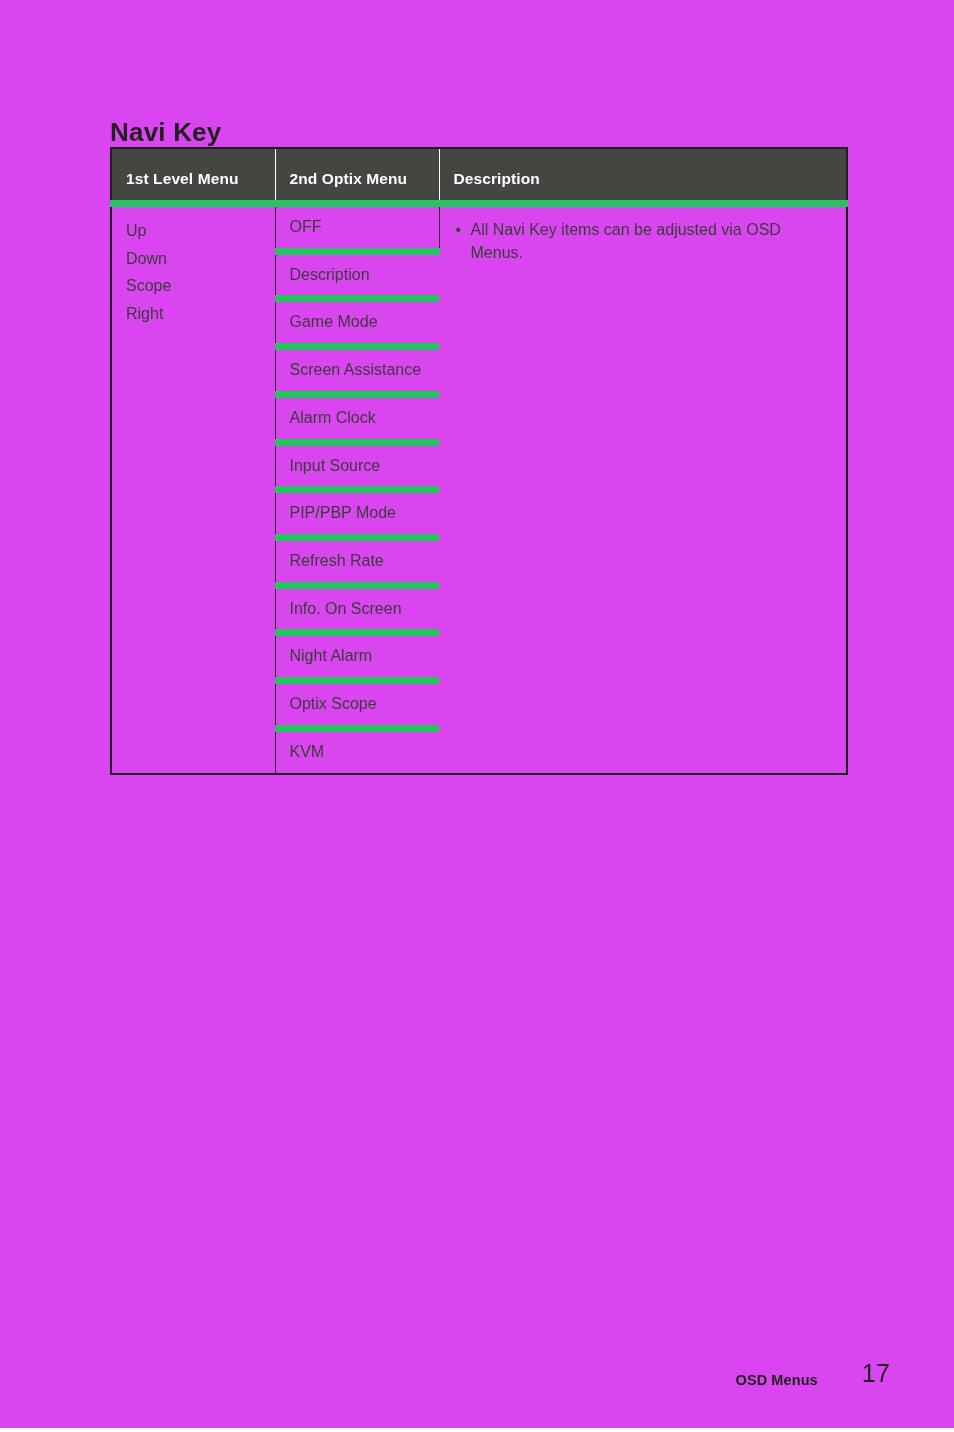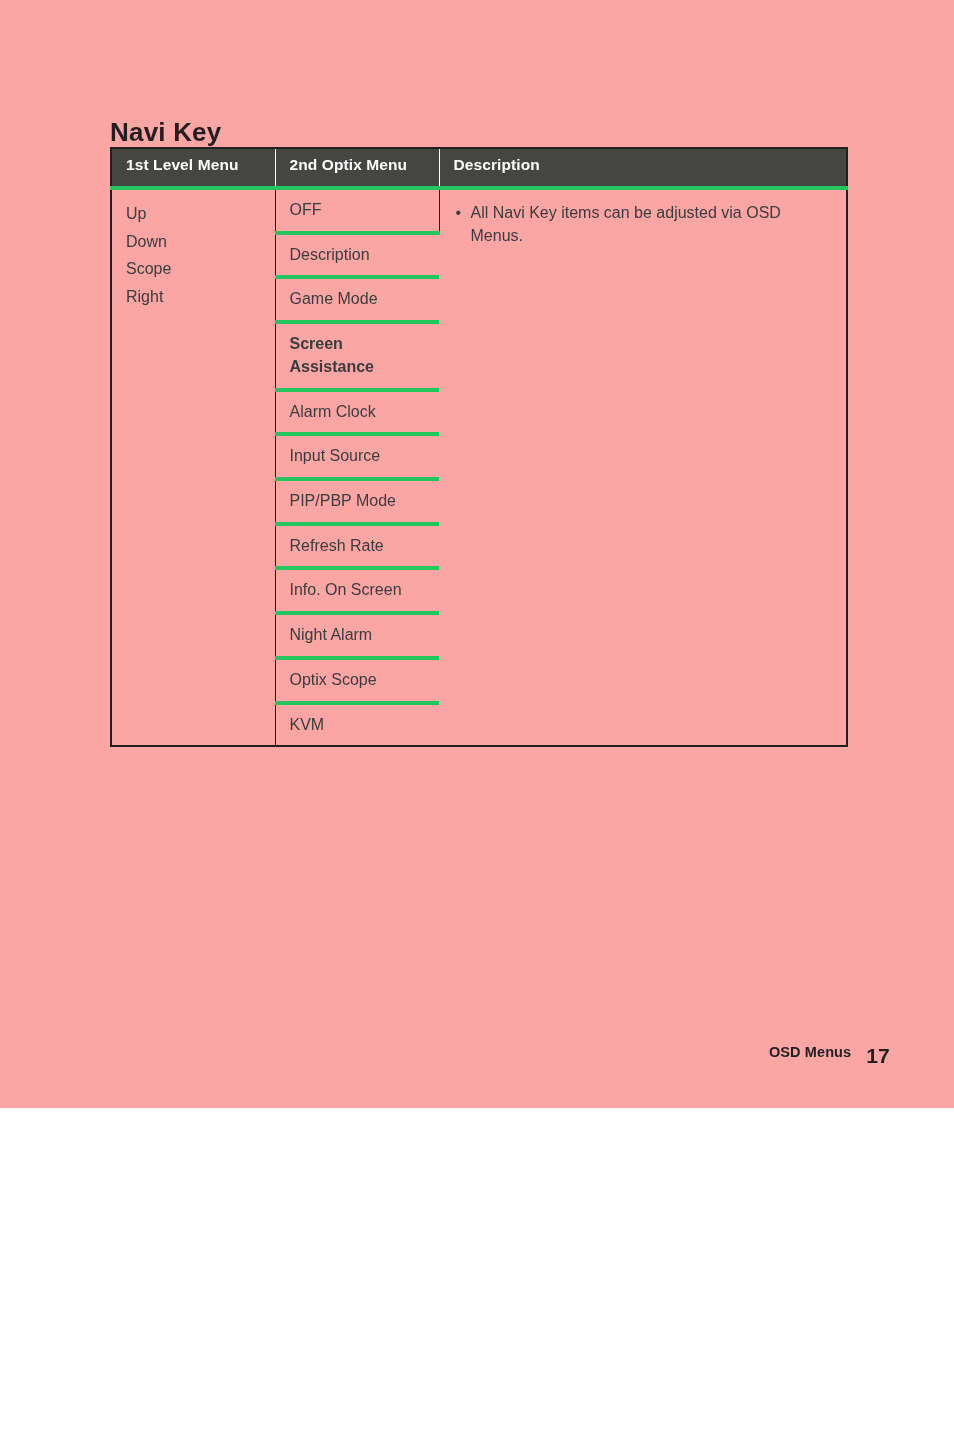--- a/index.html
+++ b/index.html
@@ -12,22 +12,22 @@
     height: 1432px;
     position: relative;
     font-family: "Liberation Sans", sans-serif;
     -webkit-font-smoothing: antialiased;
   }
   .page {
     position: absolute;
     left: 0;
     top: 0;
     width: 954px;
-    height: 1108px;
-    background: #fca5a5;
+    height: 1428px;
+    background: #d946ef;
     overflow: hidden;
   }
 
   
   .page-title {
     position: absolute;
     left: 110px;
     top: 101px;
     font-size: 26px;
     font-weight: bold;
@@ -49,36 +49,36 @@
   .spec-table col.c1 { width: 164px; }
   .spec-table col.c2 { width: 164px; }
   .spec-table col.c3 { width: 408px; }
 
   .spec-table thead th {
     background: #454542;
     color: #ffffff;
     font-size: 15.5px;
     font-weight: bold;
     text-align: left;
-    padding: 6px 14px 11px 14px;
+    padding: 20px 14px 11px 14px;
     border-right: 1px solid #ffffff;
     letter-spacing: 0.1px;
     vertical-align: middle;
     height: 20px;
   }
   .spec-table thead th:last-child {
     border-right: none;
   }
 
   .spec-table td {
     font-size: 16px;
     color: #3c3c3c;
     font-weight: normal;
     padding: 9px 14px 9px 14px;
-    border-top: 4px solid #22c55e;
+    border-top: 7px solid #22c55e;
     border-right: 1px solid #231f20;
     vertical-align: top;
     line-height: 1.42;
   }
   .spec-table td:last-child {
     border-right: none;
   }
 
   td.col-first {
     vertical-align: top;
@@ -113,34 +113,35 @@
     top: 0;
     line-height: 1.45;
   }
 
   
   .footer {
     position: absolute;
     right: 64px;
     bottom: 40px;
     display: flex;
-    align-items: flex-start;
+    align-items: flex-end;
     gap: 15px;
   }
   .footer-label {
     font-size: 14.5px;
     font-weight: bold;
     color: #231f20;
     letter-spacing: 0.1px;
   }
   .footer-page {
-    font-size: 21px;
-    font-weight: bold;
+    font-size: 25px;
+    font-weight: normal;
     color: #231f20;
     letter-spacing: 0.2px;
+    margin-left: 29px;
   }
 </style>
 </head>
 <body>
 
 <div class="page">
 
   <h1 class="page-title">Navi Key</h1>
 
   <table class="spec-table">
@@ -172,21 +173,21 @@
           </div>
         </td>
       </tr>
       <tr>
         <td class="col-second">Description</td>
       </tr>
       <tr>
         <td class="col-second">Game Mode</td>
       </tr>
       <tr>
-        <td class="col-second" style="width:100px;font-weight:bold;">Screen Assistance</td>
+        <td class="col-second" style="width:100px;">Screen Assistance</td>
       </tr>
       <tr>
         <td class="col-second">Alarm Clock</td>
       </tr>
       <tr>
         <td class="col-second">Input Source</td>
       </tr>
       <tr>
         <td class="col-second">PIP/PBP Mode</td>
       </tr>

